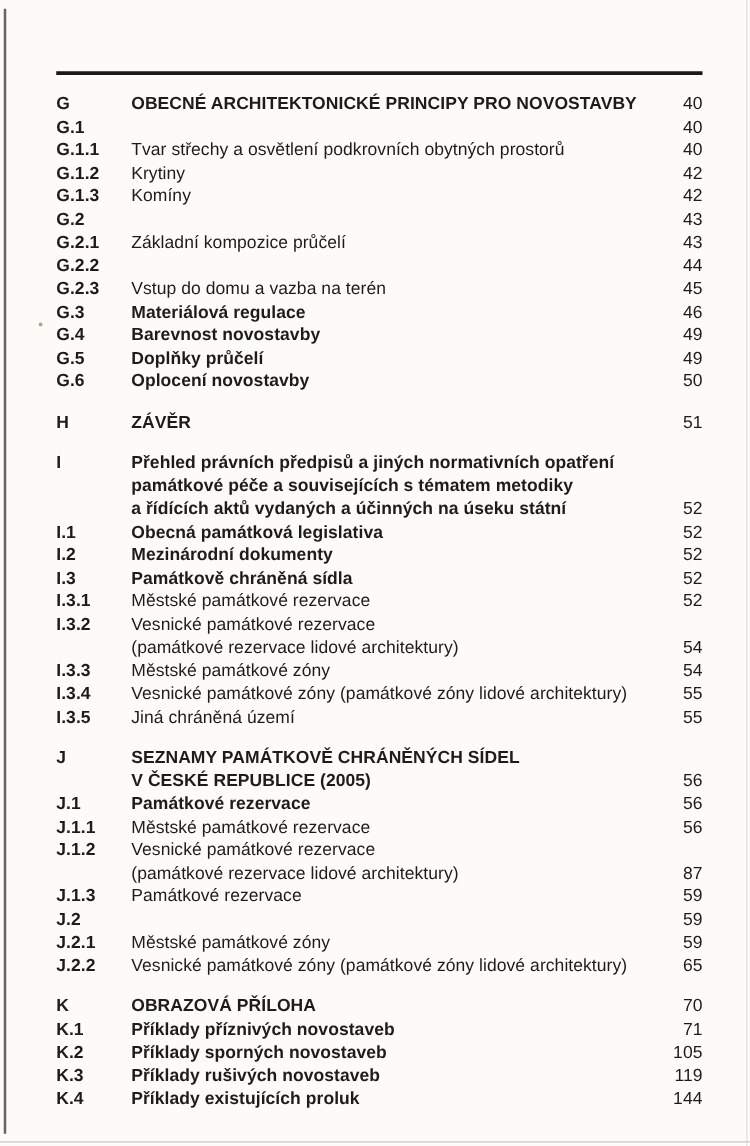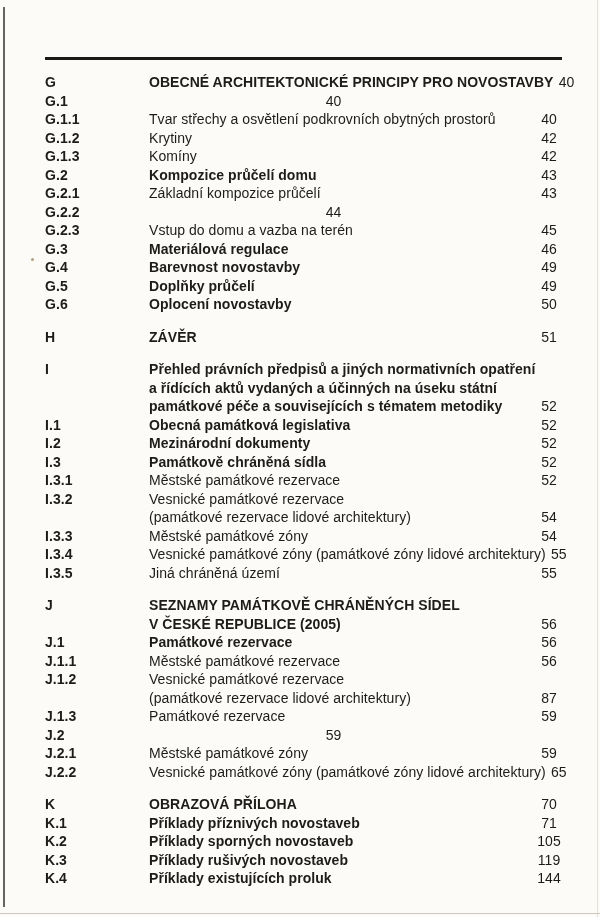--- a/index.html
+++ b/index.html
@@ -80,25 +80,24 @@
     grid-template-columns: 60px 1fr auto;
     font-size: 14px;
     line-height: 18.5px;
     letter-spacing: 0.05px;
   }
   .row .num {
     font-weight: 700;
   }
   .row .title div {
     white-space: nowrap;
-    margin-left: 44px;
   }
   .row .pageno {
     align-self: end;
-    text-align: center;
+    text-align: right;
     min-width: 26px;
     font-weight: 400;
   }
   .row.bold .num,
   .row.bold .title {
     font-weight: 700;
   }
 </style>
 </head>
 <body>
@@ -140,23 +139,20 @@
   </div>
           <div class="row">
     <span class="num">G.1.3</span>
     <span class="title">
               <div>Komíny</div>
             </span>
     <span class="pageno">42</span>
   </div>
           <div class="row bold">
     <span class="num">G.2</span>
-    <span class="title">
-              <div>Kompozice průčelí domu</div>
-            </span>
     <span class="pageno">43</span>
   </div>
           <div class="row">
     <span class="num">G.2.1</span>
     <span class="title">
               <div>Základní kompozice průčelí</div>
             </span>
     <span class="pageno">43</span>
   </div>
           <div class="row">
@@ -206,22 +202,22 @@
               <div>ZÁVĚR</div>
             </span>
     <span class="pageno">51</span>
   </div>
         </div>
         <div class="group">
           <div class="row bold">
     <span class="num">I</span>
     <span class="title">
               <div>Přehled právních předpisů a jiných normativních opatření</div>
+              <div>památkové péče a souvisejících s tématem metodiky</div>
               <div>a řídících aktů vydaných a účinných na úseku státní</div>
-              <div>památkové péče a souvisejících s tématem metodiky</div>
             </span>
     <span class="pageno">52</span>
   </div>
           <div class="row bold">
     <span class="num">I.1</span>
     <span class="title">
               <div>Obecná památková legislativa</div>
             </span>
     <span class="pageno">52</span>
   </div>

